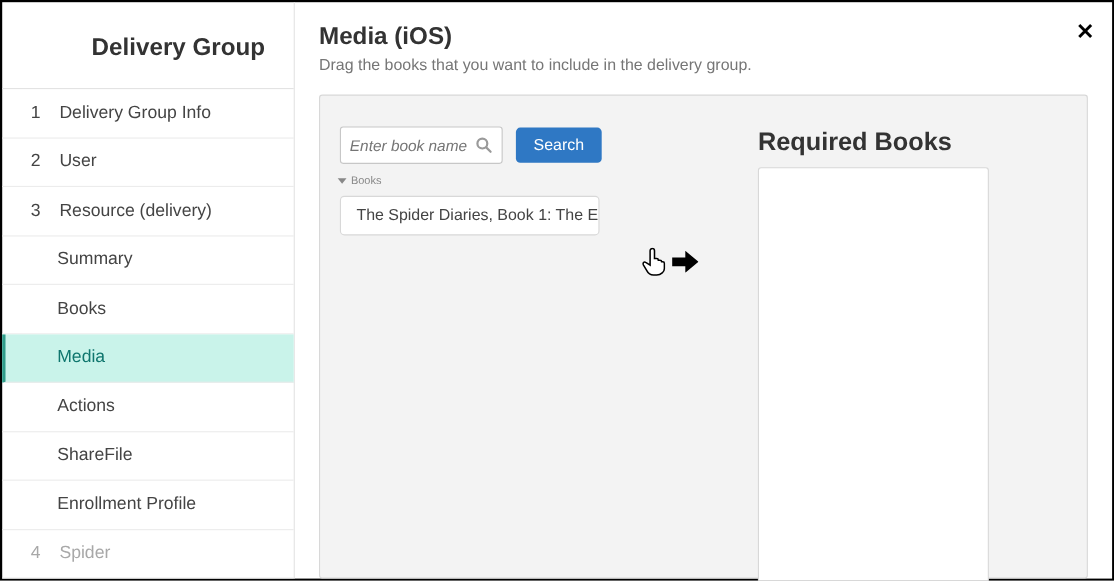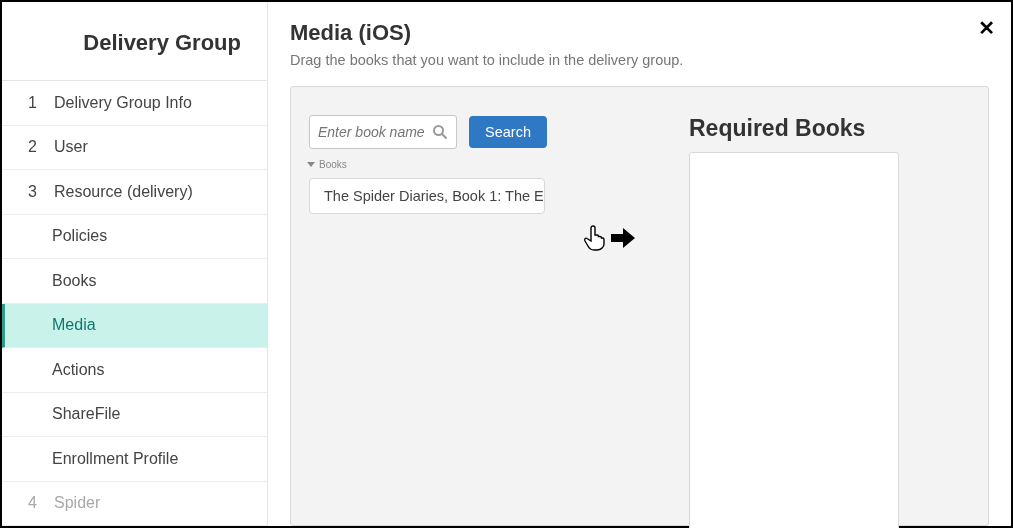--- a/index.html
+++ b/index.html
@@ -46,21 +46,21 @@
     <div class="nav-item">
       <span class="nav-num">2</span>
       <span>User</span>
     </div>
     <div class="nav-item">
       <span class="nav-num">3</span>
       <span>Resource (delivery)</span>
     </div>
 
     <div class="sub-item">
-      <span>Policies</span>
+      <span>Summary</span>
     </div>
     <div class="sub-item">
       <span>Books</span>
     </div>
     <div class="sub-item active">
       <span>Media</span>
     </div>
     <div class="sub-item">
       <span>Actions</span>
     </div>

